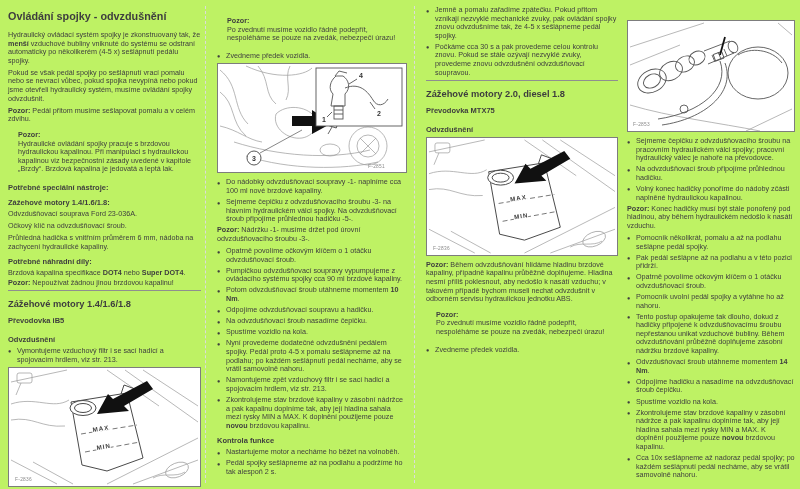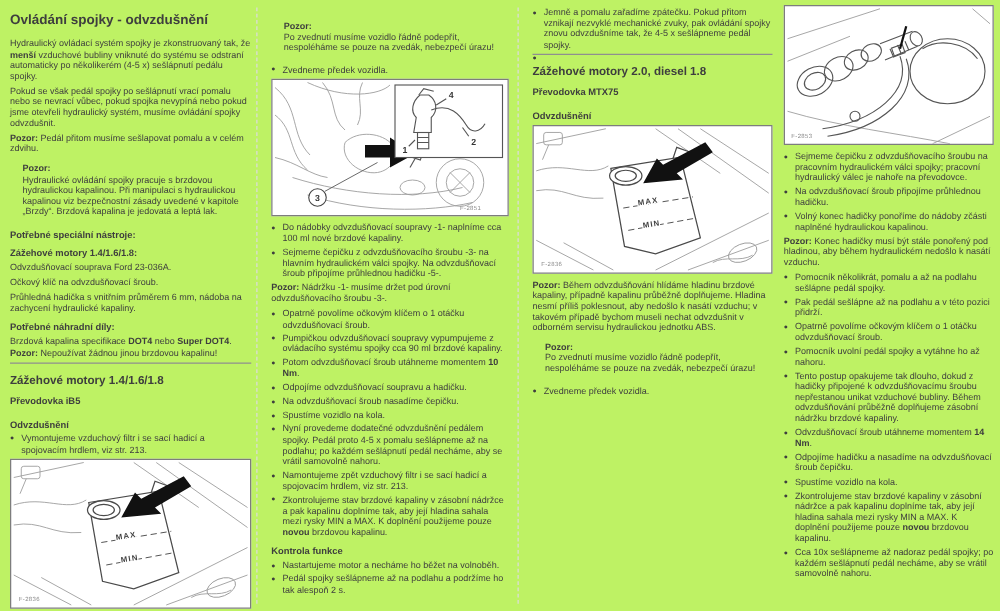--- a/index.html
+++ b/index.html
@@ -7,21 +7,21 @@
   .page{
     position:relative;width:800px;height:489px;background:#bef264;
     font-family:"Liberation Sans","DejaVu Sans",sans-serif;
     font-size:7.2px;line-height:8.6px;color:#3e3e3e;
     display:flex;overflow:hidden;
   }
   .col{flex:none;}
   .c1{width:193px;margin-left:8px;padding-top:2px;}
   .c2{width:190px;margin-left:16px;padding-top:10px;}
   .c3{width:192px;margin-left:19px;padding-top:6px;}
-  .c4{width:168px;margin-left:9px;padding-top:0;}
+  .c4{width:168px;margin-left:9px;padding-top:16px;}
   p{margin:0 0 3.5px;}
   .title{font-size:10.8px;line-height:12px;font-weight:bold;margin:8px 0 9px;}
   h2{font-size:9.3px;line-height:10.5px;font-weight:bold;margin:8px 0 3px;}
   h3{font-size:7.5px;line-height:9px;font-weight:bold;margin:6px 0 3px;}
   .gap-top{margin-top:10px;}
   .warn{margin:7px 3px 9px 10px;}
   .warn .wlabel{font-weight:bold;}
   ul{list-style:none;margin:0 0 2px;padding:0;}
   li{position:relative;padding-left:9px;margin:0 0 2.5px;}
   li .marker{position:absolute;left:0;top:0.5px;font-size:5.5px;}
@@ -175,21 +175,21 @@
     <h3>Kontrola funkce</h3>
     <ul>
         <li><span class="marker">●</span><span><span>Nastartujeme motor a necháme ho běžet na volnoběh.</span></span></li>
         <li><span class="marker">●</span><span><span>Pedál spojky sešlápneme až na podlahu a podržíme ho tak alespoň 2 s.</span></span></li>
       </ul>
   </div>
 
   <div class="col c3">
     <ul style="margin-bottom:0">
         <li><span class="marker">●</span><span><span>Jemně a pomalu zařadíme zpátečku. Pokud přitom vznikají nezvyklé mechanické zvuky, pak ovládání spojky znovu odvzdušníme tak, že 4-5 x sešlápneme pedál spojky.</span></span></li>
-        <li><span class="marker">●</span></li>
+        <li><span class="marker">●</span><span><span>Počkáme cca 30 s a pak provedeme celou kontrolu znovu. Pokud se stále ozývají nezvyklé zvuky, provedeme znovu odvzdušnění odvzdušňovací soupravou.</span></span></li>
       </ul>
     <hr class="rule">
     <h2>Zážehové motory 2.0, diesel 1.8</h2>
     <h3>Převodovka MTX75</h3>
     <h3 class="gap-top">Odvzdušnění</h3>
     <div class="fig">
       <svg width="190" height="117" viewBox="0 0 191 118" preserveAspectRatio="none">
         <g stroke="#9a9a9a" stroke-width="0.7" fill="none">
           <path d="M2,14 L58,2"></path>
             <path d="M2,36 C26,28 44,42 60,32"></path>

